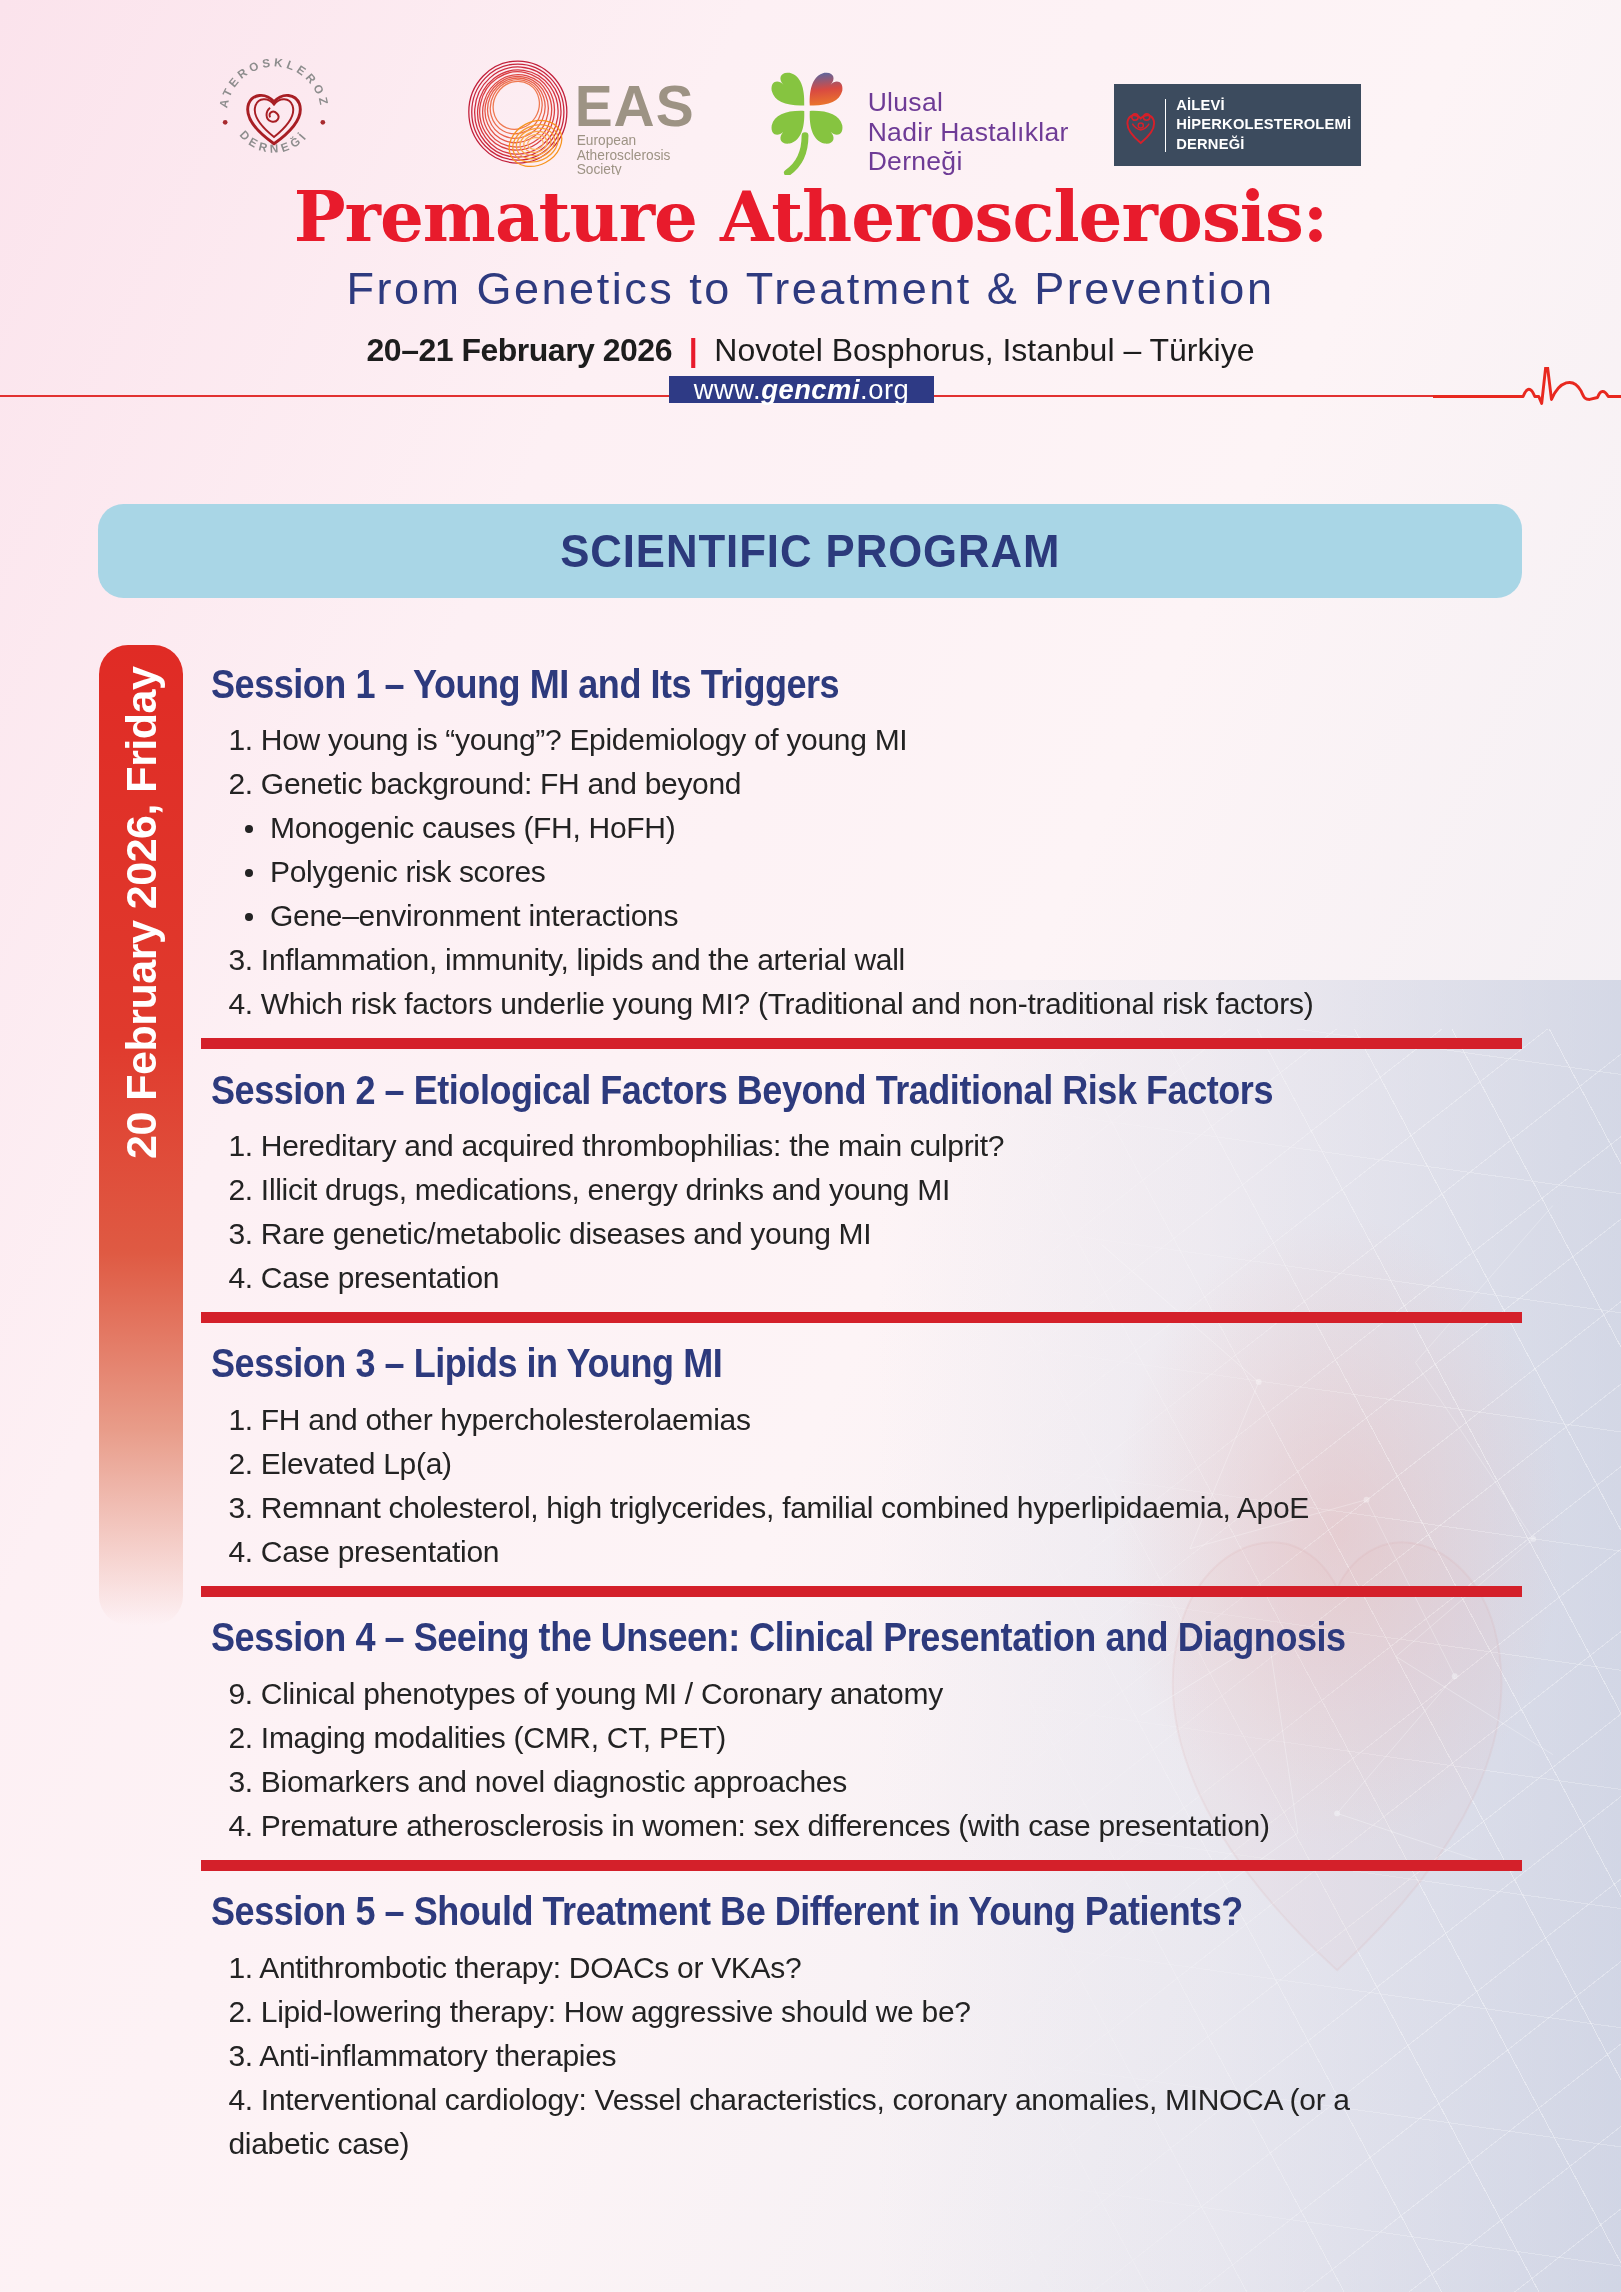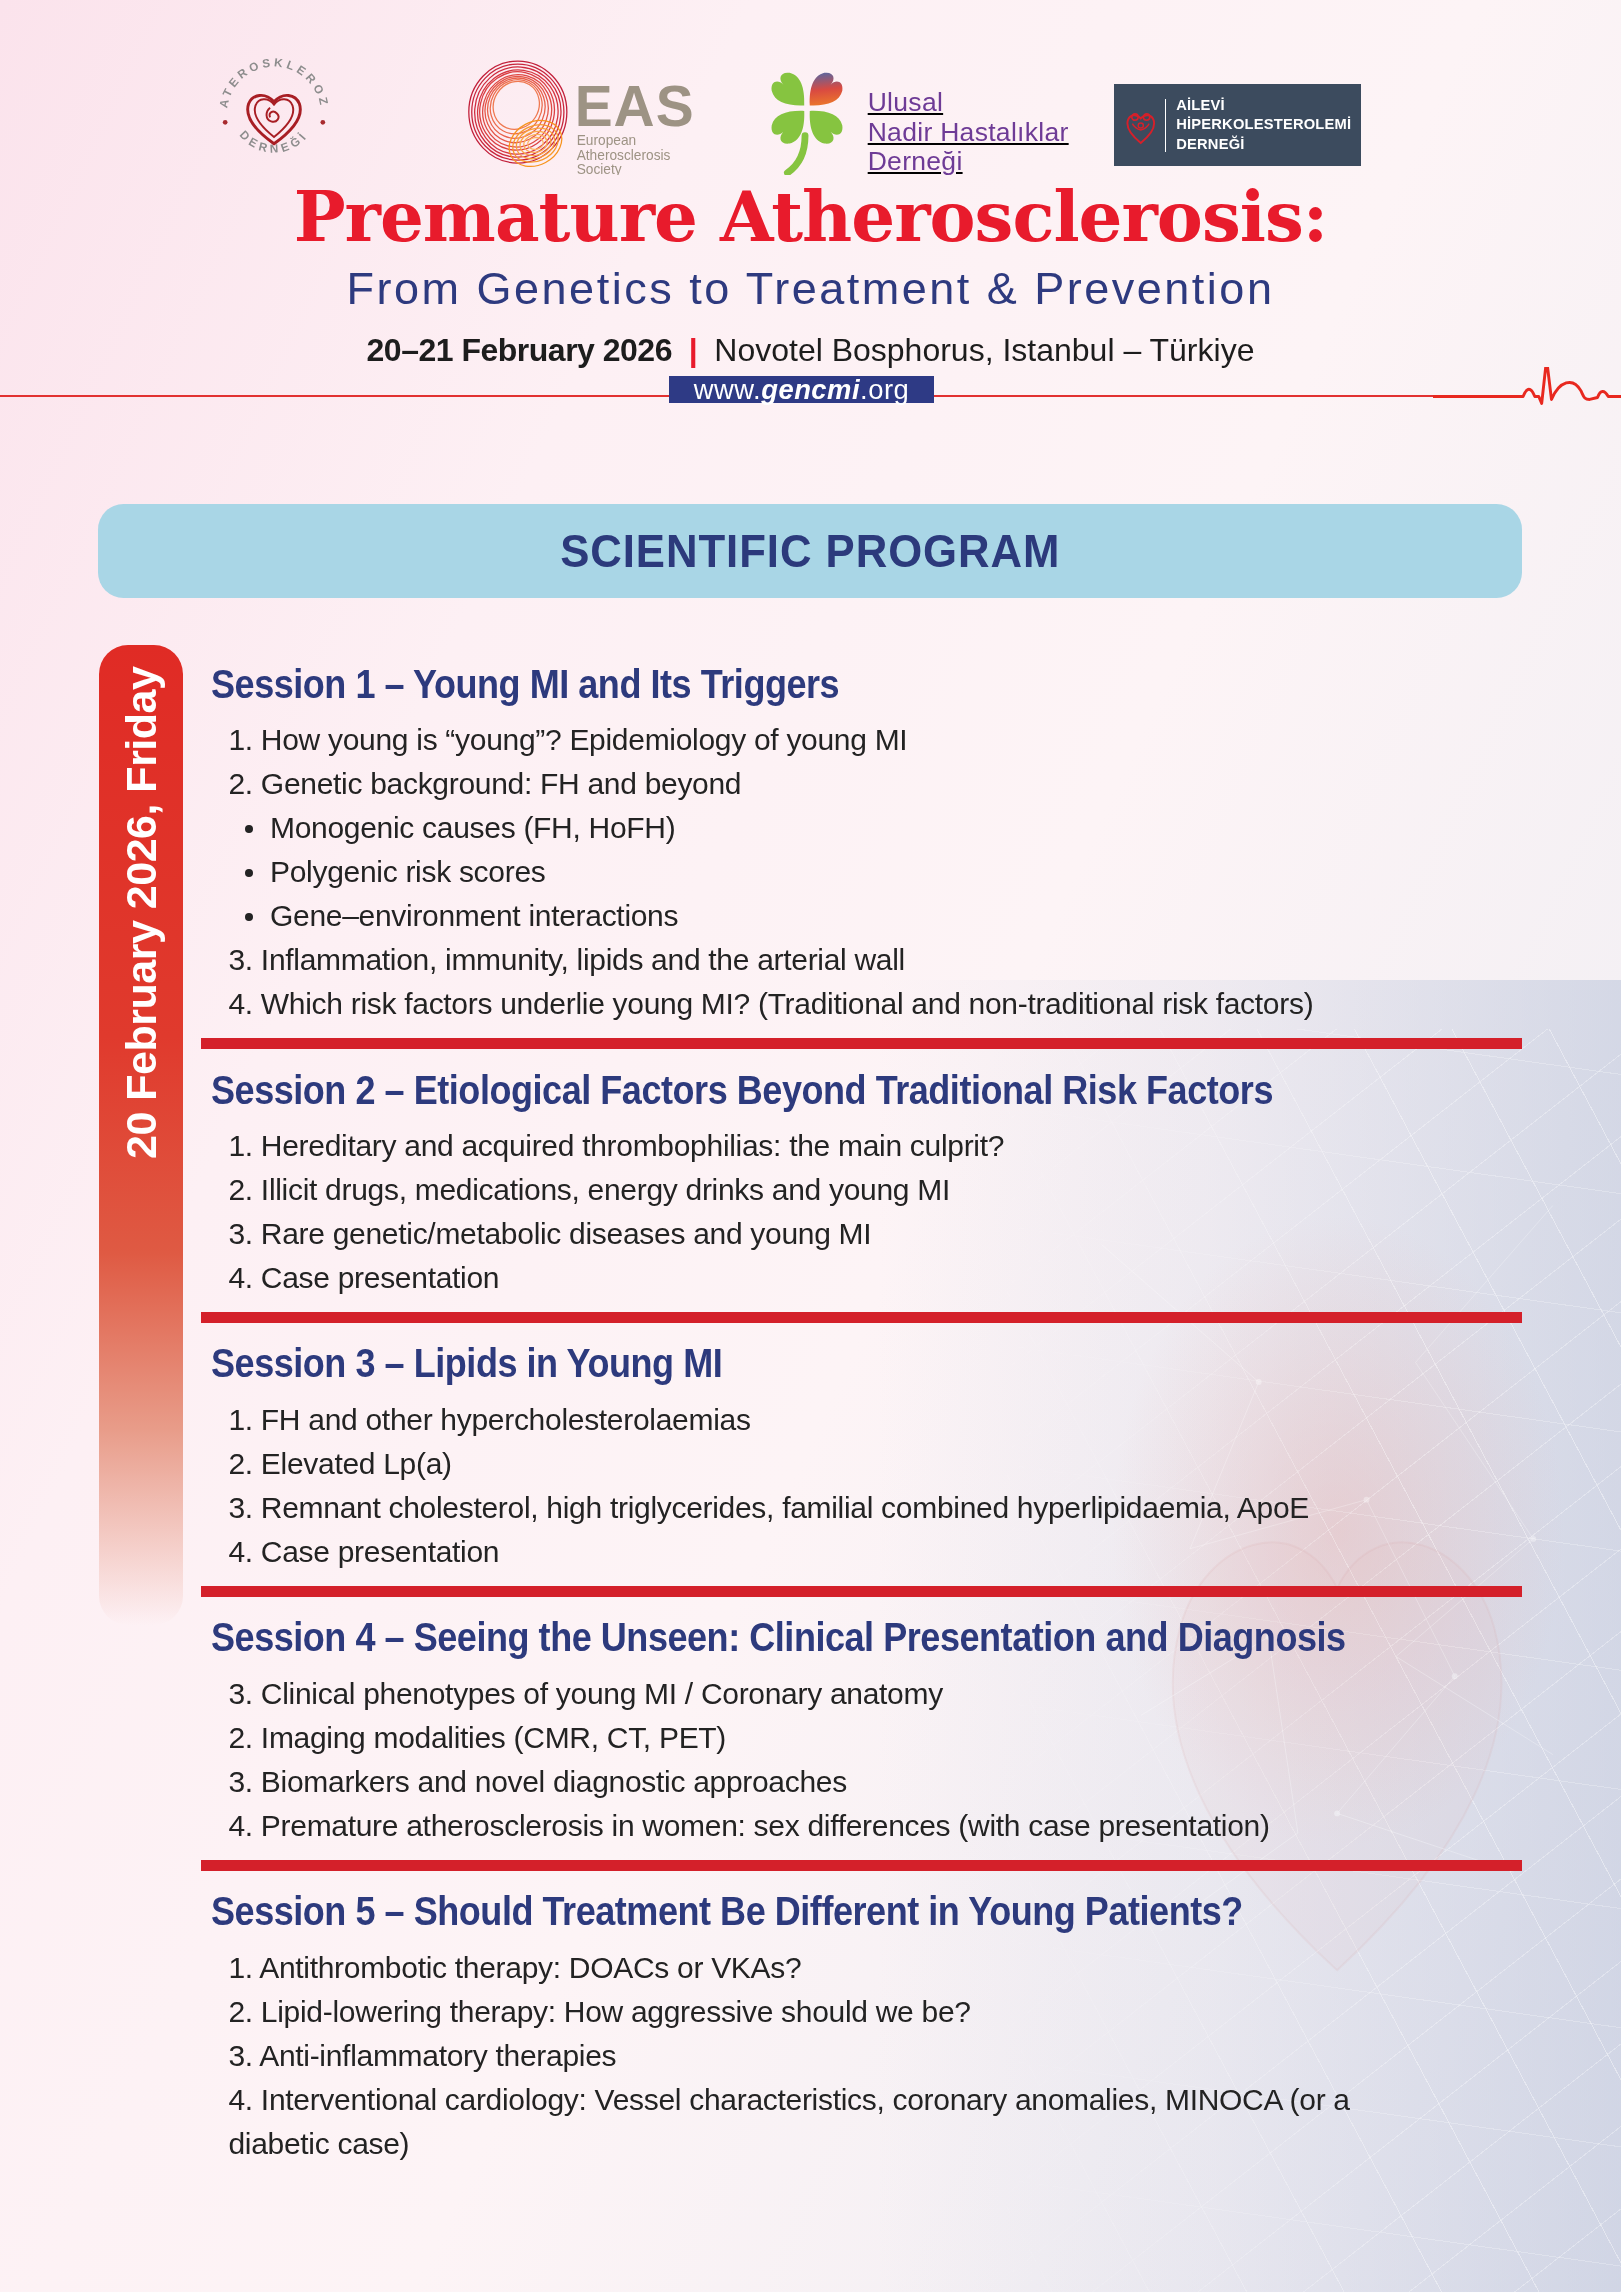--- a/index.html
+++ b/index.html
@@ -27,21 +27,21 @@
     -webkit-mask-image:linear-gradient(to left, #000 30%, transparent 95%);
             mask-image:linear-gradient(to left, #000 30%, transparent 95%);
     opacity:.7; pointer-events:none;
   }
   .bg-heart-svg { position:absolute; right:29px; top:1127px; opacity:.5; pointer-events:none; }
 
   
   .logo { position:absolute; }
   .logo-atero { left:214px; top:51px; }
   .logo-eas   { left:459px; top:55px; }
-  .logo-ulusal{ left:760px; top:57px; display:flex; align-items:flex-start;text-decoration:underline; }
+  .logo-ulusal{ left:760px; top:57px; display:flex; align-items:flex-start; }
   .ulusal-text { margin-left:13.7px; margin-top:31px; color:#6e3b96; font-size:26.5px; line-height:1.12; letter-spacing:0.3px; }
   .logo-ailevi{
     left:1114px; top:84px; width:247px; height:82px; background:#3c4b5e;
     display:flex; align-items:center; padding:5.9px 9.8px;
   }
   .ailevi-divider { width:2px; height:53px; background:#fff; margin:0 9.8px 0 7.8px; }
   .ailevi-text { color:#fff; font-weight:bold; font-size:14.7px; line-height:1.3; letter-spacing:0.2px; }
 
   
   .title {
@@ -279,21 +279,21 @@
       <div class="session-title">Session 3 – Lipids in Young MI</div>
       <div class="item">1. FH and other hypercholesterolaemias</div>
       <div class="item">2. Elevated Lp(a)</div>
       <div class="item">3. Remnant cholesterol, high triglycerides, familial combined hyperlipidaemia, ApoE</div>
       <div class="item">4. Case presentation</div>
     </div>
     <div class="divider"></div>
 
     <div>
       <div class="session-title">Session 4 – Seeing the Unseen: Clinical Presentation and Diagnosis</div>
-      <div class="item">3. Clinical phenotypes of young MI / Coronary anatomy</div>
+      <div class="item">9. Clinical phenotypes of young MI / Coronary anatomy</div>
       <div class="item">2. Imaging modalities (CMR, CT, PET)</div>
       <div class="item">3. Biomarkers and novel diagnostic approaches</div>
       <div class="item">4. Premature atherosclerosis in women: sex differences (with case presentation)</div>
     </div>
     <div class="divider"></div>
 
     <div>
       <div class="session-title">Session 5 – Should Treatment Be Different in Young Patients?</div>
       <div class="item">1. Antithrombotic therapy: DOACs or VKAs?</div>
       <div class="item">2. Lipid-lowering therapy: How aggressive should we be?</div>

